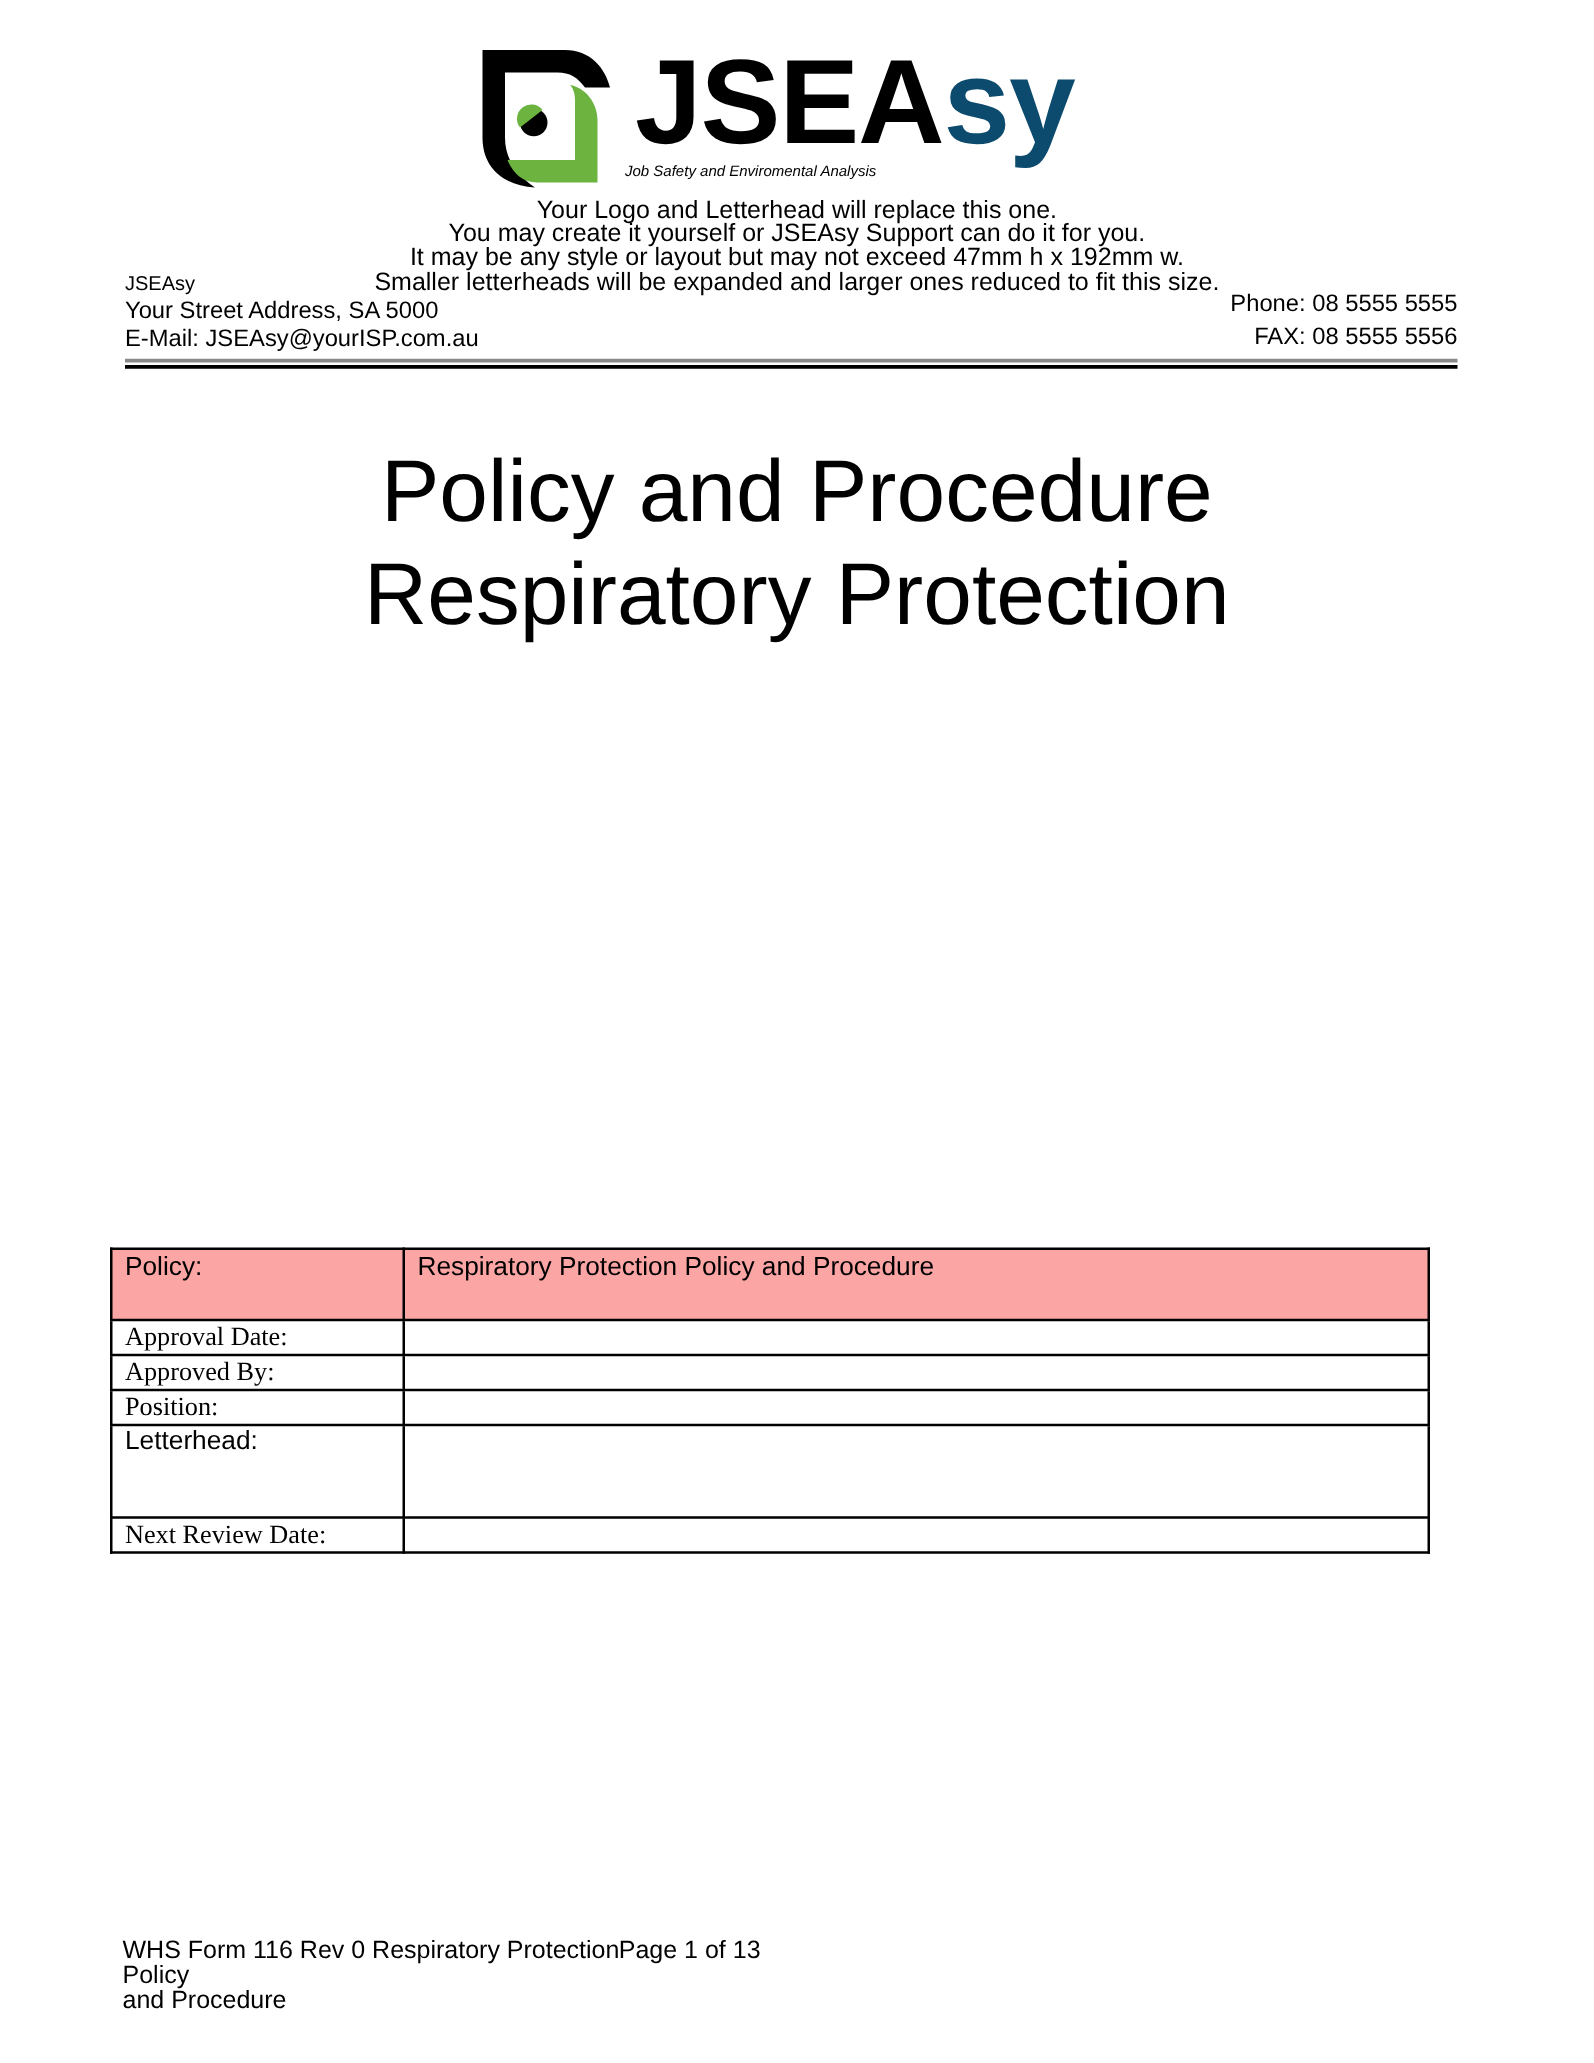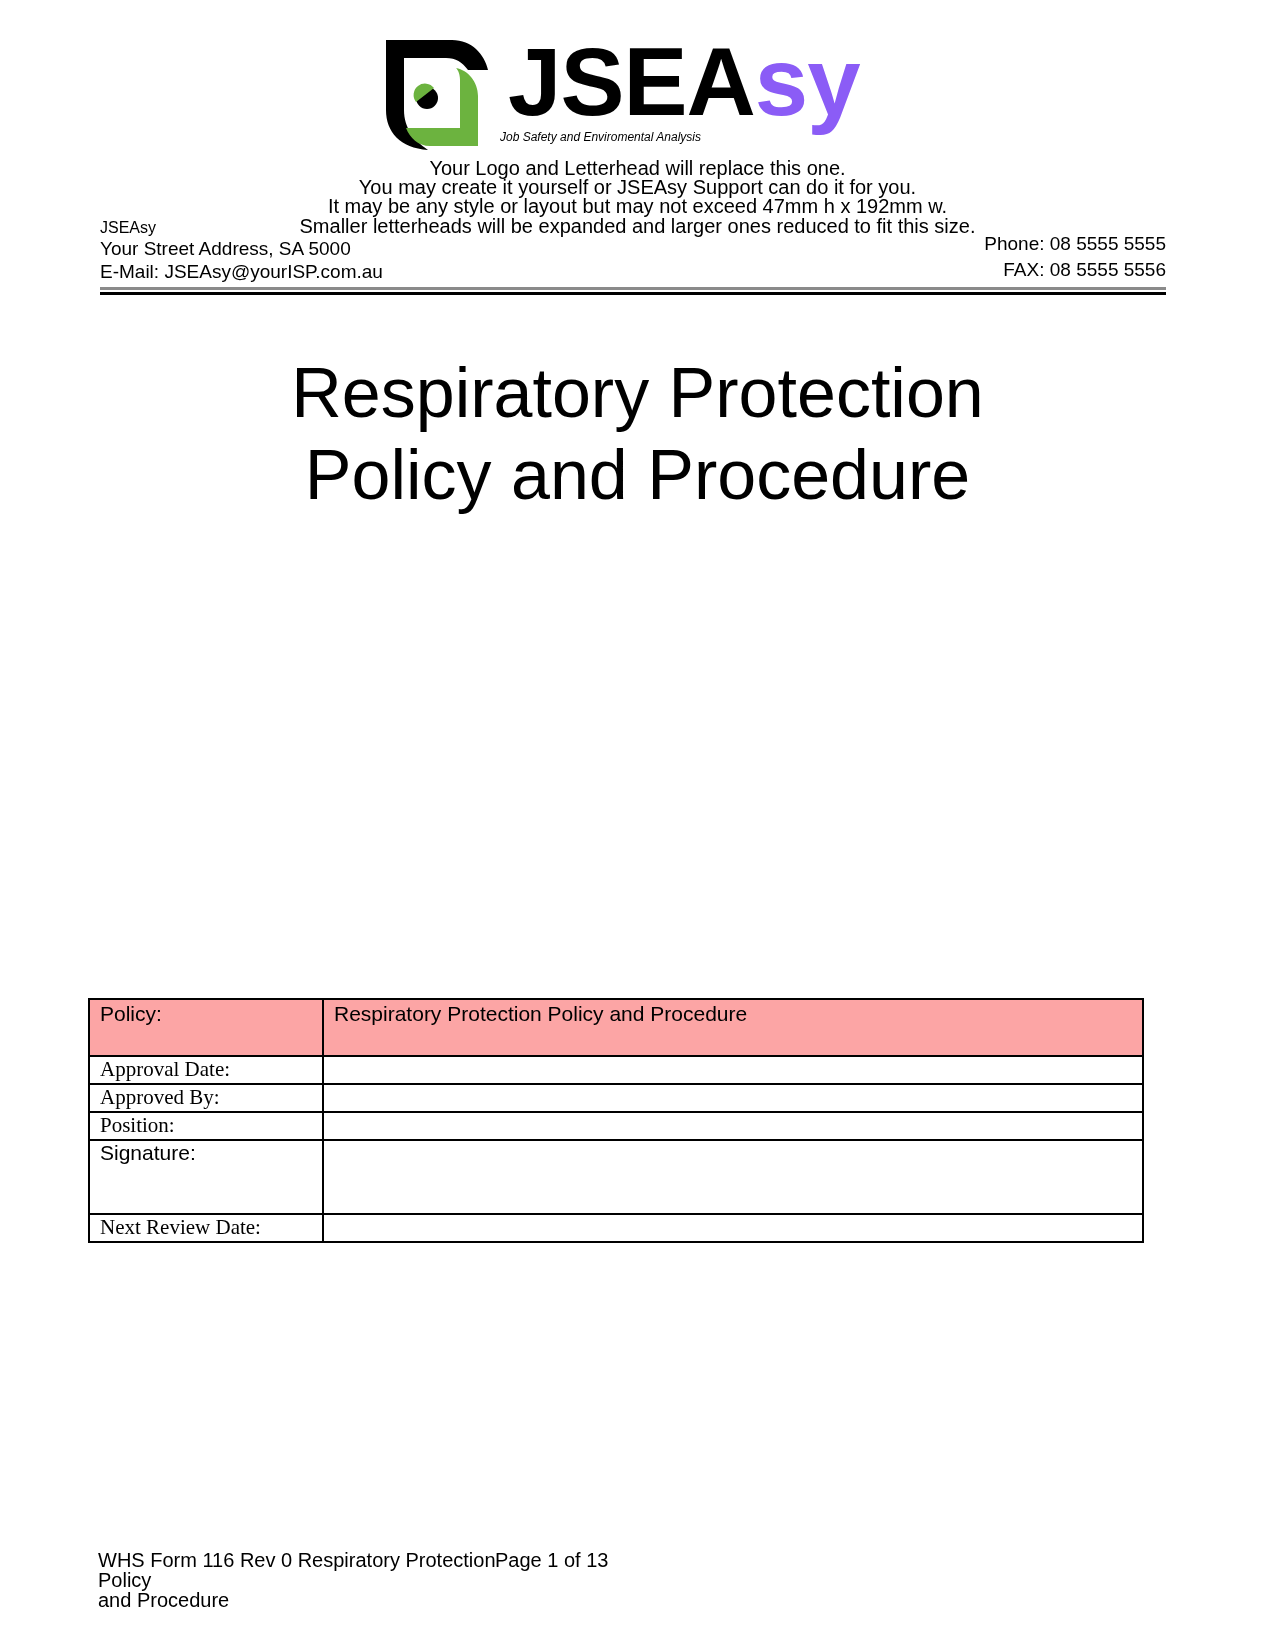--- a/index.html
+++ b/index.html
@@ -5,21 +5,21 @@
   html, body { margin: 0; padding: 0; background: #ffffff; }
   body { width: 1275px; height: 1650px; position: relative; overflow: hidden;
          font-family: "Liberation Sans", sans-serif; color: #000; }
   .abs { position: absolute; }
 
   
   #logo-icon { left: 384px; top: 40px; width: 112px; height: 112px; }
   #logo-word { left: 508px; top: 34px; font-family: "Liberation Sans", sans-serif;
                font-weight: bold; font-size: 96px; line-height: 96px; letter-spacing: -1px;
                white-space: nowrap; }
-  #logo-word .green { color: #8b5cf6; }
+  #logo-word .green { color: #0c4a6e; }
   #logo-tagline { left: 500px; top: 128px; font-style: italic; font-size: 12px;
                   line-height: 18px; white-space: nowrap; color: #000; }
 
   
   .notice { left: 0; width: 1275px; text-align: center; font-size: 20px; line-height: 20px;
             white-space: nowrap; }
   #notice-1 { top: 158px; }
   #notice-2 { top: 177px; }
   #notice-3 { top: 196px; }
   #notice-4 { top: 216px; }
@@ -78,22 +78,22 @@
   <div id="address" class="abs contact">Your Street Address, SA 5000</div>
   <div id="email" class="abs contact">E-Mail:  JSEAsy@yourISP.com.au</div>
   <div id="phone" class="abs contact">Phone:  08 5555 5555</div>
   <div id="fax" class="abs contact">FAX:  08 5555 5556</div>
 
   <div id="rule-grey" class="abs"></div>
   <div id="rule-black" class="abs"></div>
 </div>
 
 <div id="doc-title" class="abs">
+  <div>Policy and Procedure</div>
   <div>Respiratory Protection</div>
-  <div>Policy and Procedure</div>
 </div>
 
 <table id="approval-table" class="abs">
   <tbody>
       <tr class="policy">
     <td class="label">Policy:</td>
     <td>Respiratory Protection Policy and Procedure</td>
   </tr>
   <tr class="std">
     <td class="label">Approval Date:</td>
@@ -101,21 +101,21 @@
   </tr>
   <tr class="std">
     <td class="label">Approved By:</td>
     <td></td>
   </tr>
   <tr class="std">
     <td class="label">Position:</td>
     <td></td>
   </tr>
   <tr class="sig">
-    <td class="label">Signature:</td>
+    <td class="label">Letterhead:</td>
     <td></td>
   </tr>
   <tr class="std">
     <td class="label">Next Review Date:</td>
     <td></td>
   </tr>
 </tbody>
   </table>
 
 <div id="footer" class="abs">

